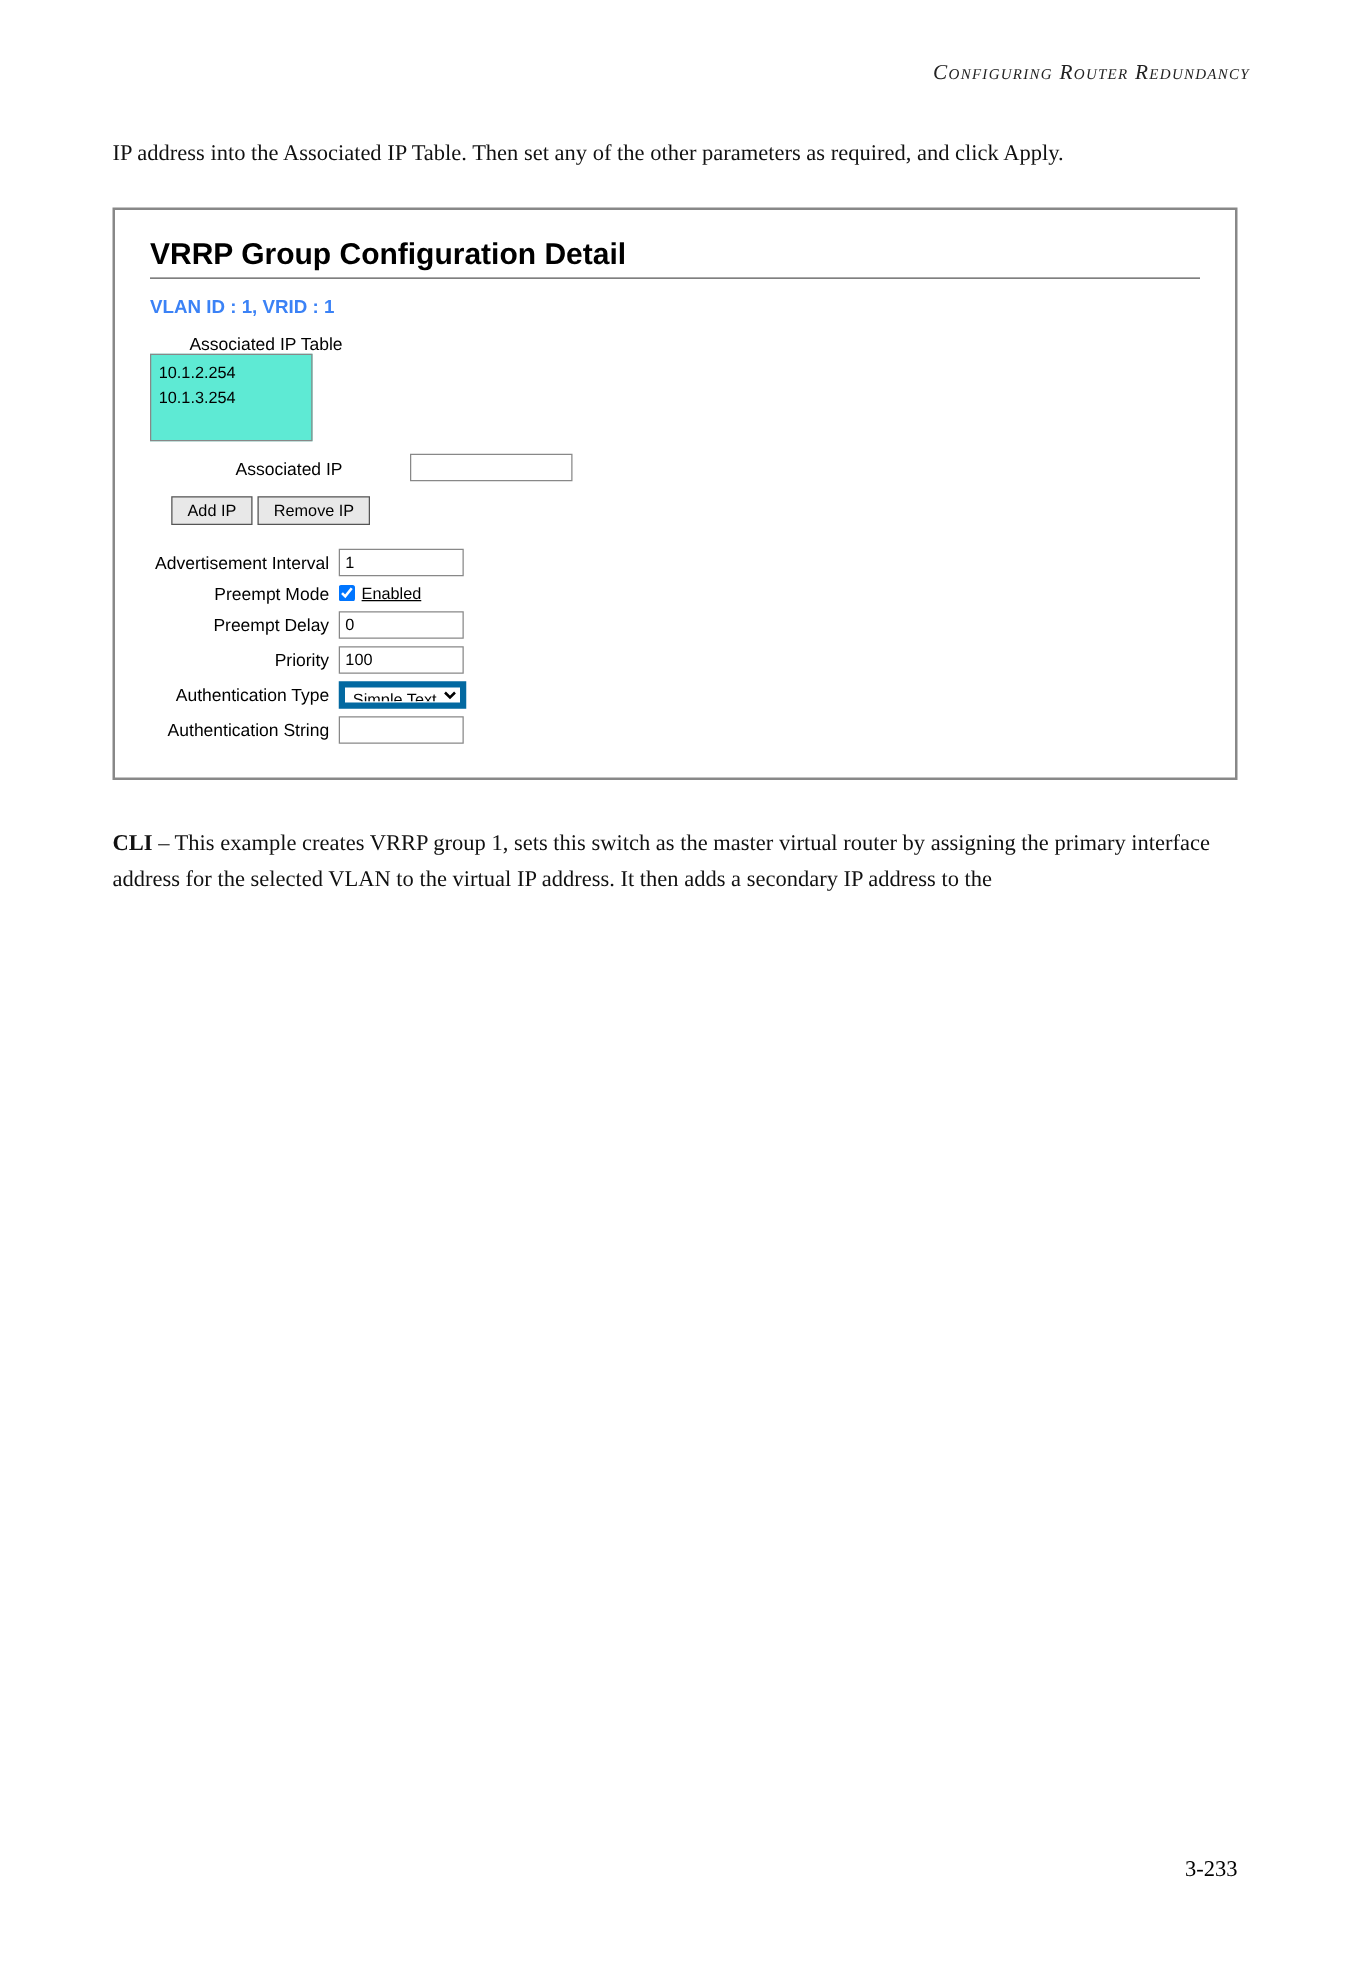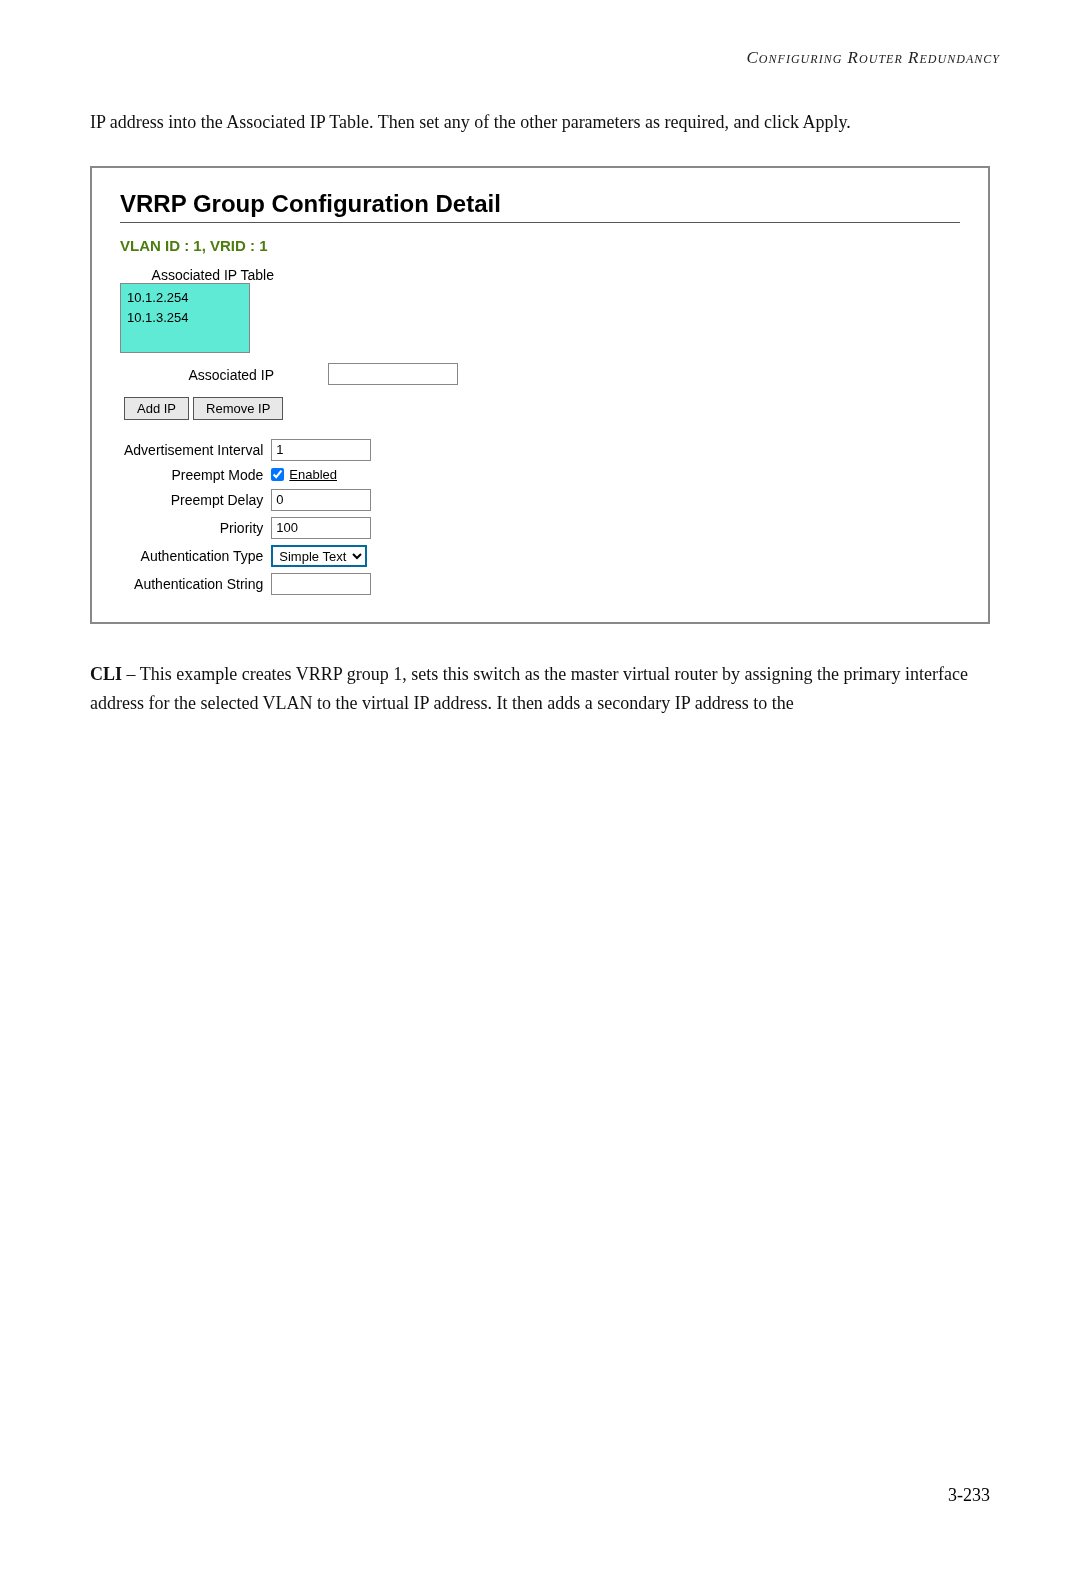--- a/index.html
+++ b/index.html
@@ -53,21 +53,21 @@
       margin-bottom: 14px;
       padding-bottom: 4px;
       border-bottom: 1.5px solid #555;
     }
 
     .vlan-label {
       font-family: Arial, Helvetica, sans-serif;
       font-size: 15px;
       font-weight: bold;
       margin-bottom: 10px;
-      color: #4d7c0f;
+      color: #3b82f6;
     }
 
     .ip-table-row {
       display: flex;
       align-items: flex-start;
       margin-bottom: 10px;
       flex-direction: column;
     }
 
     .field-label {
@@ -107,21 +107,21 @@
       padding: 2px 4px;
       font-family: Arial, Helvetica, sans-serif;
       font-size: 13px;
     }
 
     .button-row {
       display: flex;
       align-items: flex-end;
       gap: 0;
       margin-bottom: 16px;
-      margin-left: 4px;
+      margin-left: 17px;
     }
 
     .btn {
       border: 1px solid #555;
       background: #e8e8e8;
       font-family: Arial, Helvetica, sans-serif;
       font-size: 13px;
       padding: 3px 12px;
       cursor: pointer;
       color: #000;
@@ -159,21 +159,21 @@
     .checkbox-label {
       display: flex;
       align-items: center;
       gap: 5px;
       font-family: Arial, Helvetica, sans-serif;
       font-size: 13px;
       text-decoration: underline;
     }
 
     .select-input {
-      border: 2px solid #0369a1;
+      border: 5px solid #0369a1;
       background: #fff;
       height: 22px;
       font-family: Arial, Helvetica, sans-serif;
       font-size: 13px;
       padding: 1px 2px;
     }
 
     .cli-text {
       font-size: 18px;
       line-height: 1.65;

